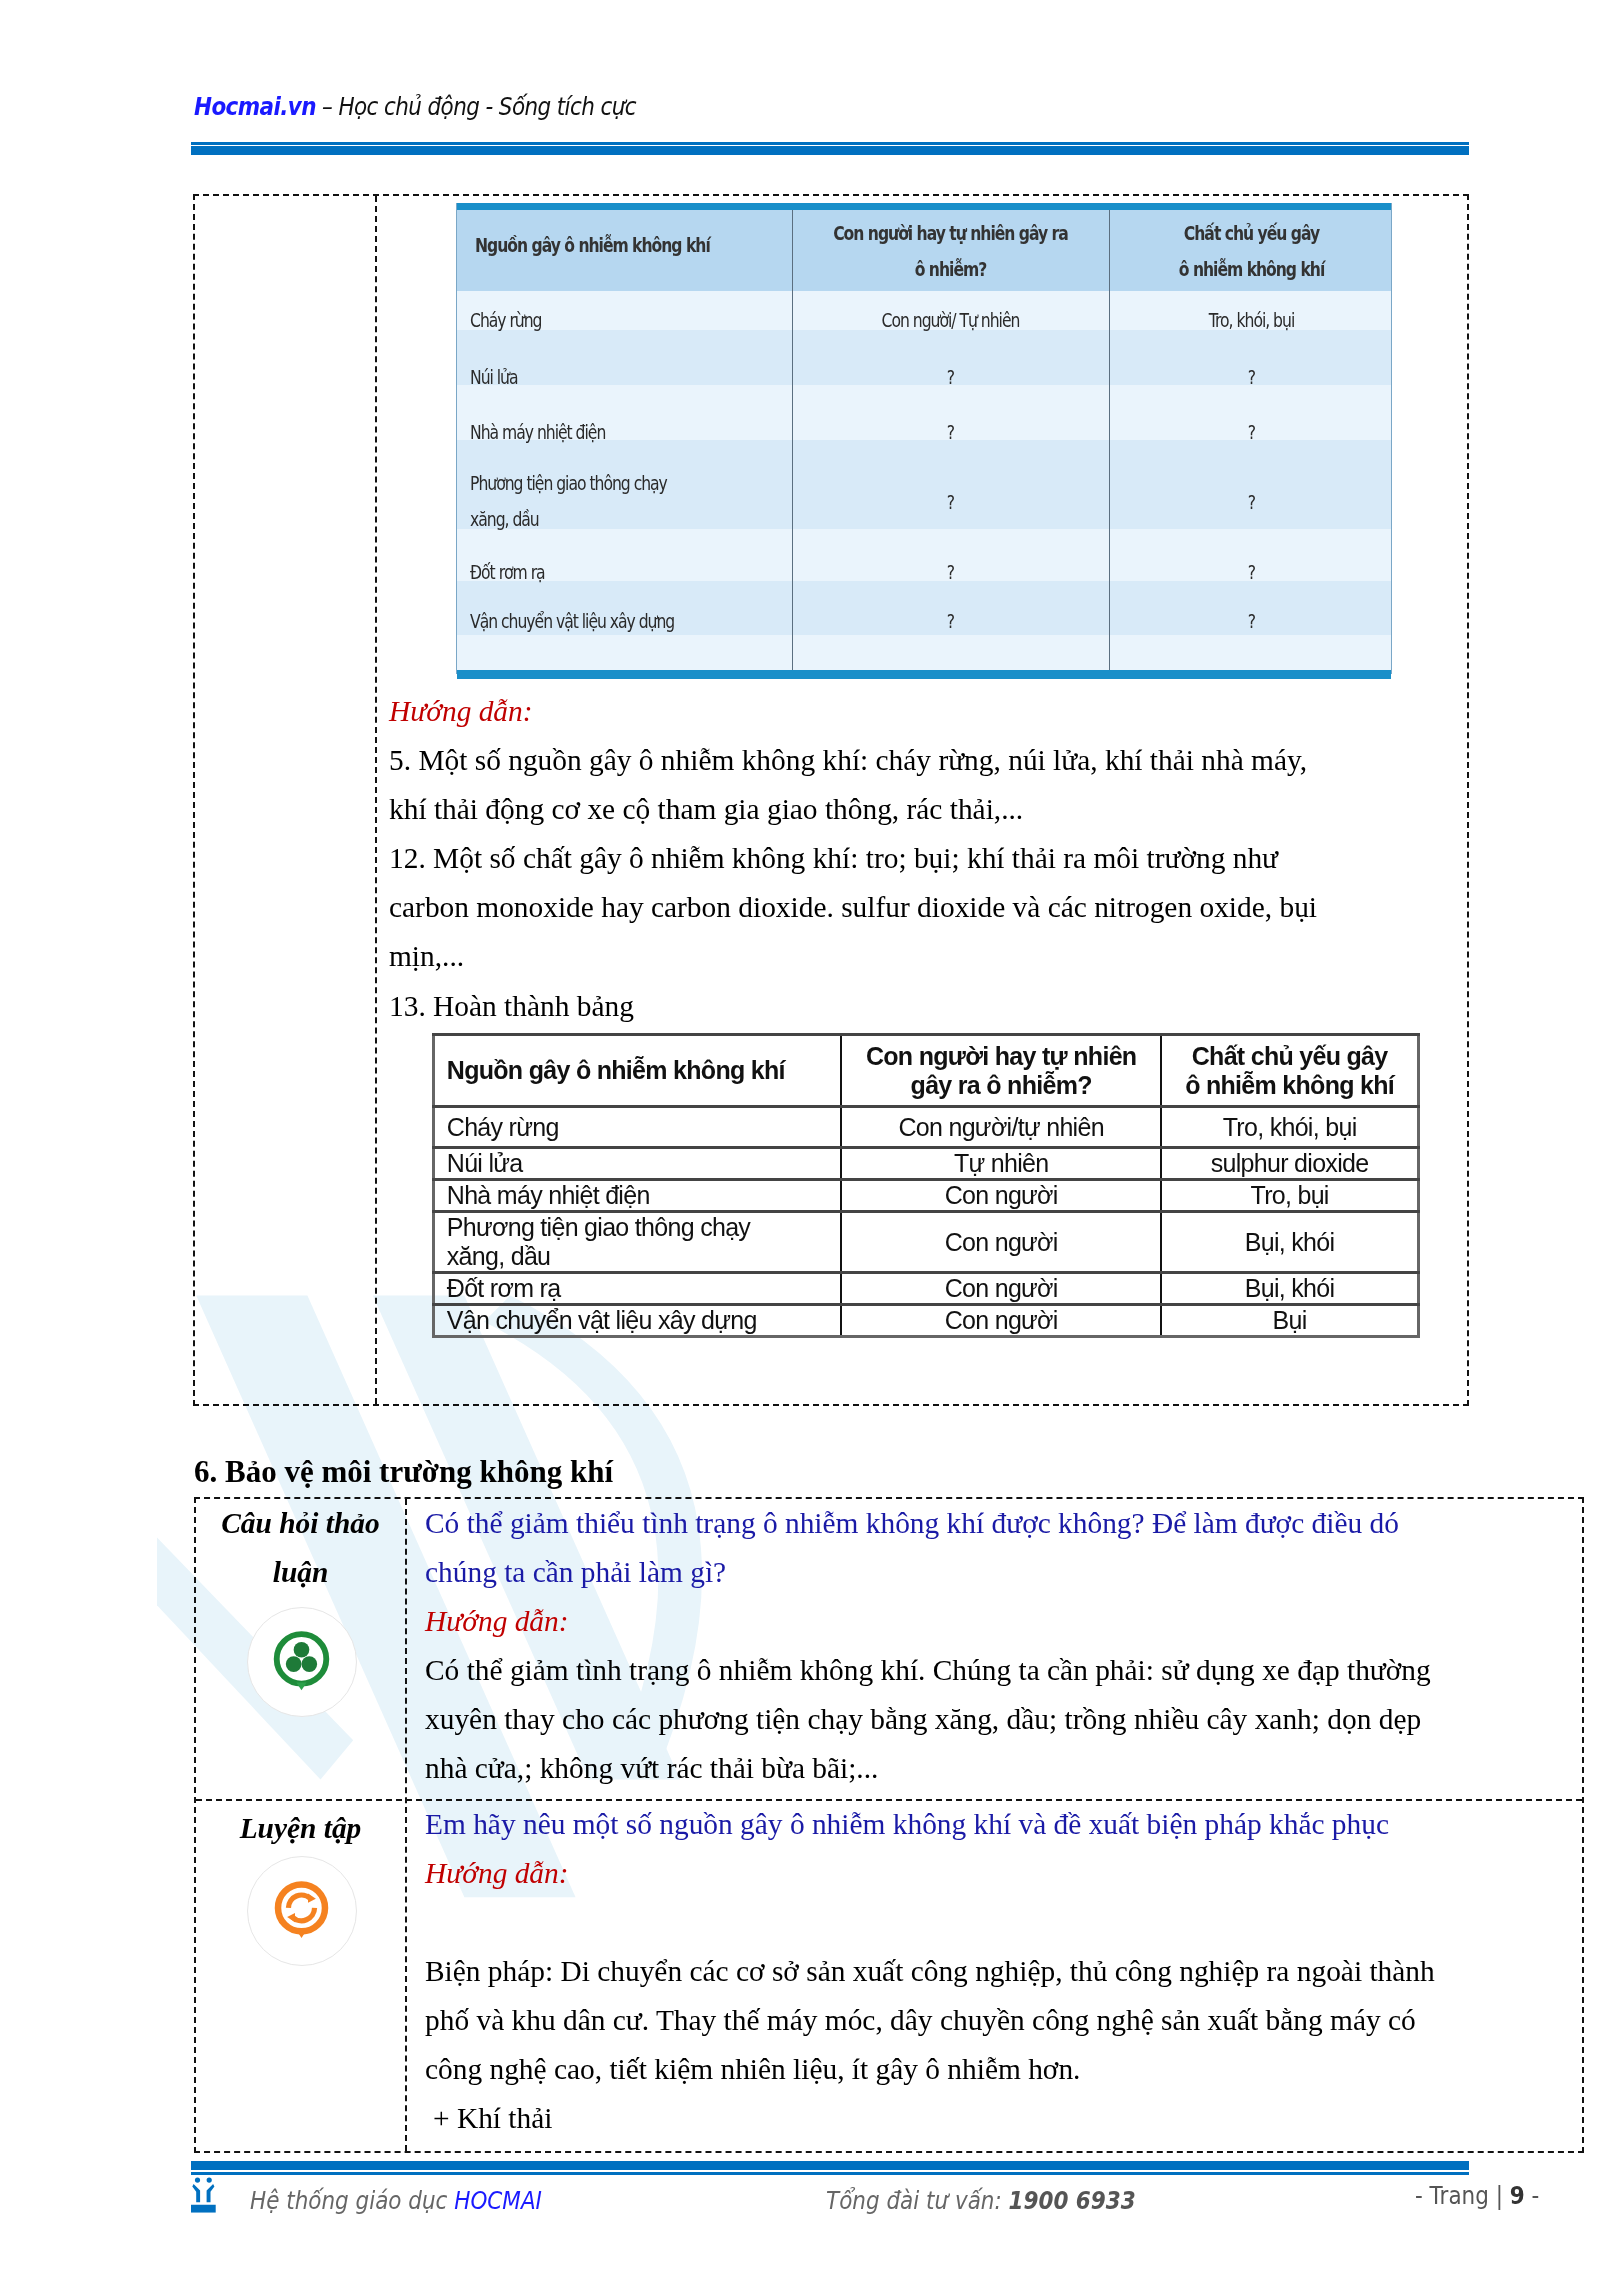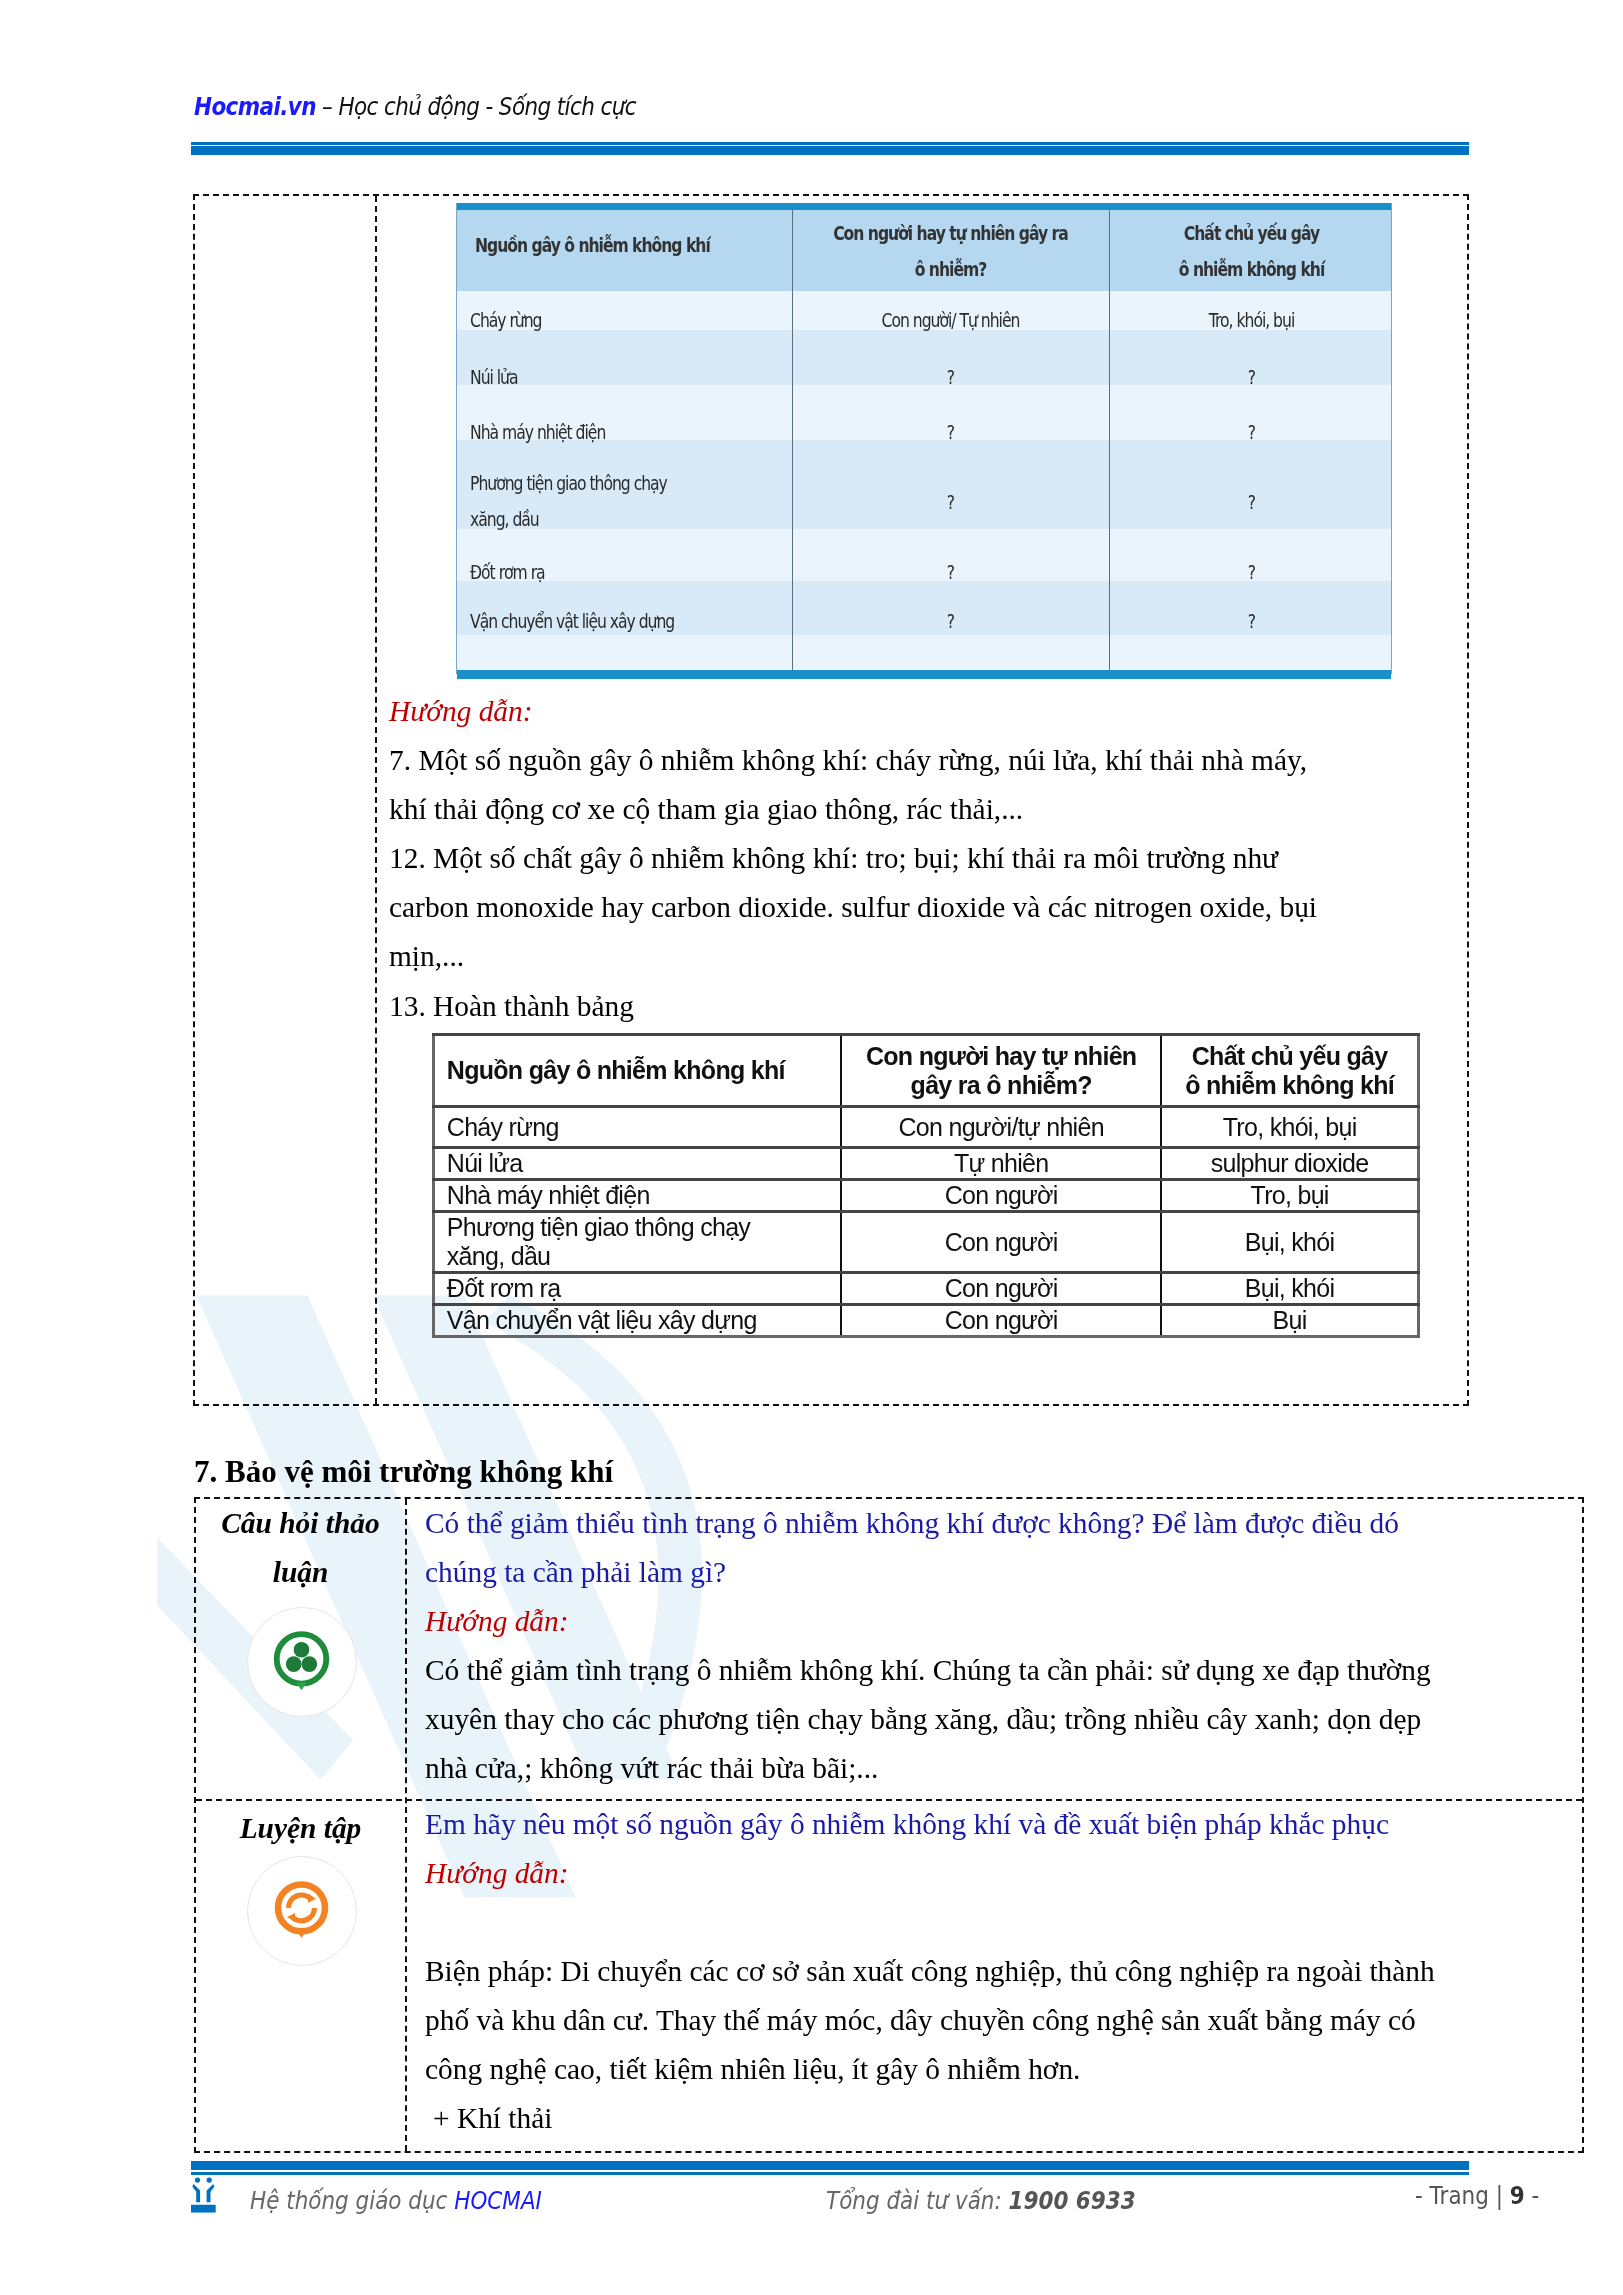--- a/index.html
+++ b/index.html
@@ -118,21 +118,21 @@
   <div class="tb-cell center" style="left:653px;width:283px;top:351px;">?</div>
 
   <div class="tb-cell" style="left:13px;top:400px;">Vận chuyển vật liệu xây dựng</div>
   <div class="tb-cell center" style="left:336px;width:315px;top:400px;">?</div>
   <div class="tb-cell center" style="left:653px;width:283px;top:400px;">?</div>
 
   <div class="tb-botbar"></div>
 </div>
 
 <div class="txt red-italic" style="left:389px;top:687px;">Hướng dẫn:</div>
-<div class="txt" style="left:389px;top:736px;">7. Một số nguồn gây ô nhiễm không khí: cháy rừng, núi lửa, khí thải nhà máy,</div>
+<div class="txt" style="left:389px;top:736px;">5. Một số nguồn gây ô nhiễm không khí: cháy rừng, núi lửa, khí thải nhà máy,</div>
 <div class="txt" style="left:389px;top:785px;">khí thải động cơ xe cộ tham gia giao thông, rác thải,...</div>
 <div class="txt" style="left:389px;top:834px;">12. Một số chất gây ô nhiễm không khí: tro; bụi; khí thải ra môi trường như</div>
 <div class="txt" style="left:389px;top:883px;font-family:Liberation Serif, serif;">carbon monoxide hay carbon dioxide. sulfur dioxide và các nitrogen oxide, bụi</div>
 <div class="txt" style="left:389px;top:932px;">mịn,...</div>
 <div class="txt" style="left:389px;top:982px;">13. Hoàn thành bảng</div>
 
 <table class="at">
   <colgroup>
       <col style="width:409px">
       <col style="width:321px">
@@ -170,21 +170,21 @@
     <td class="c">Bụi, khói</td>
   </tr>
   <tr style="height:29px;">
     <td>Vận chuyển vật liệu xây dựng</td>
     <td class="c">Con người</td>
     <td class="c">Bụi</td>
   </tr>
 </tbody>
   </table>
 
-<div class="sec5">7. Bảo vệ môi trường không khí</div>
+<div class="sec5">6. Bảo vệ môi trường không khí</div>
 
 <div class="t2">
   <div class="t2-col"></div>
   <div class="t2-rowline"></div>
 
   <div class="t2-label" style="top:0px;">
     <div>Câu hỏi thảo</div>
     <div>luận</div>
   </div>
   <div class="badge" style="left:51px;top:108px;">

